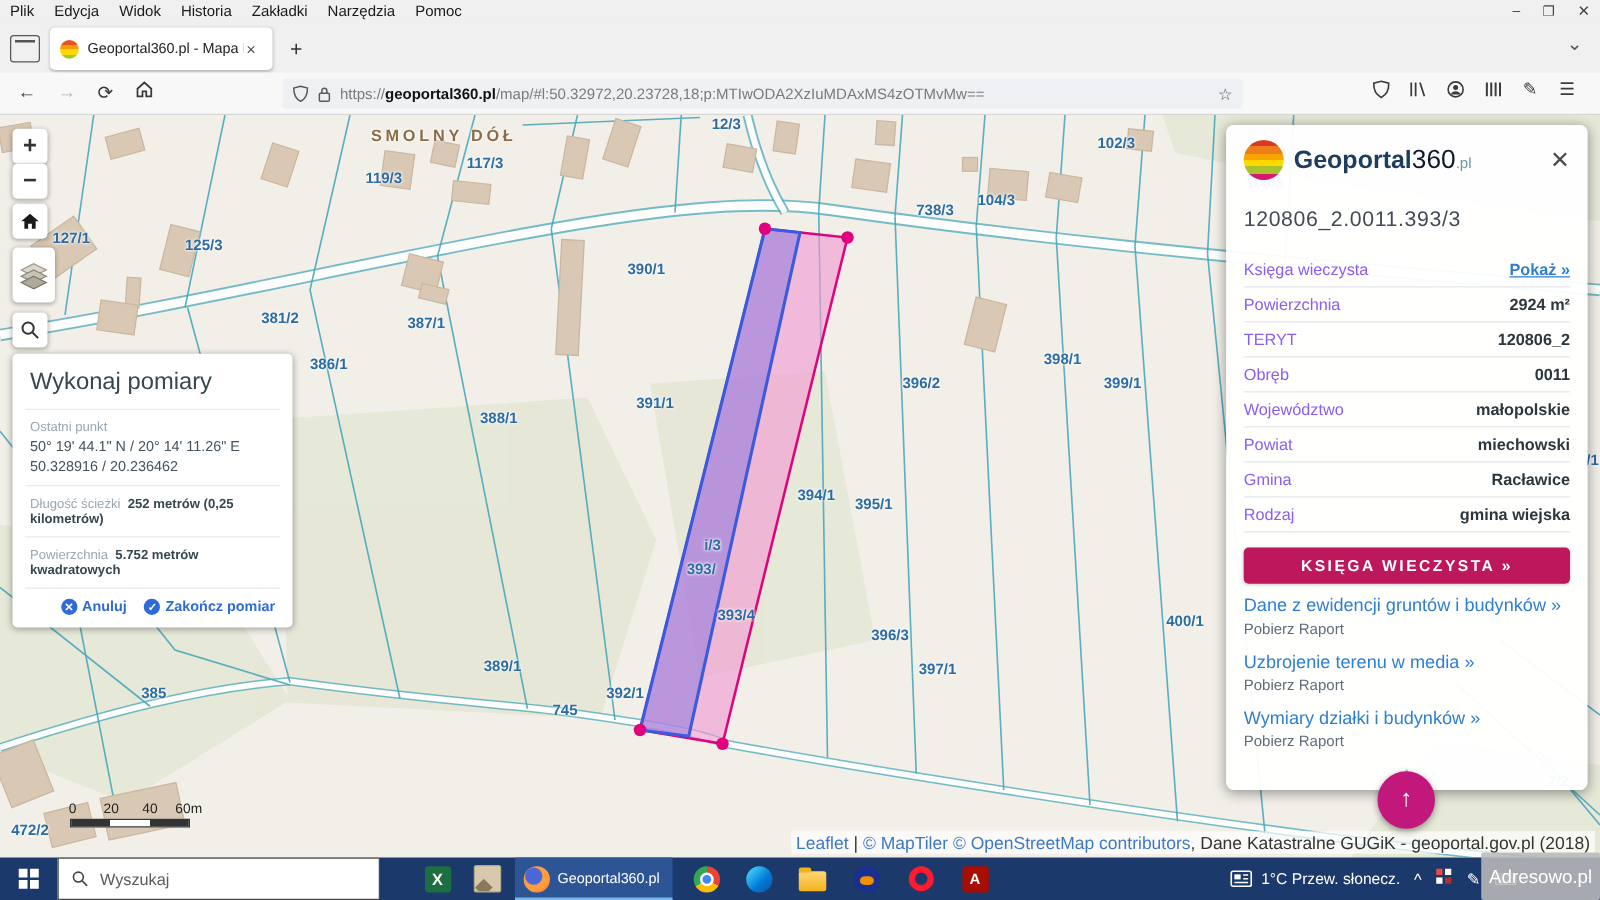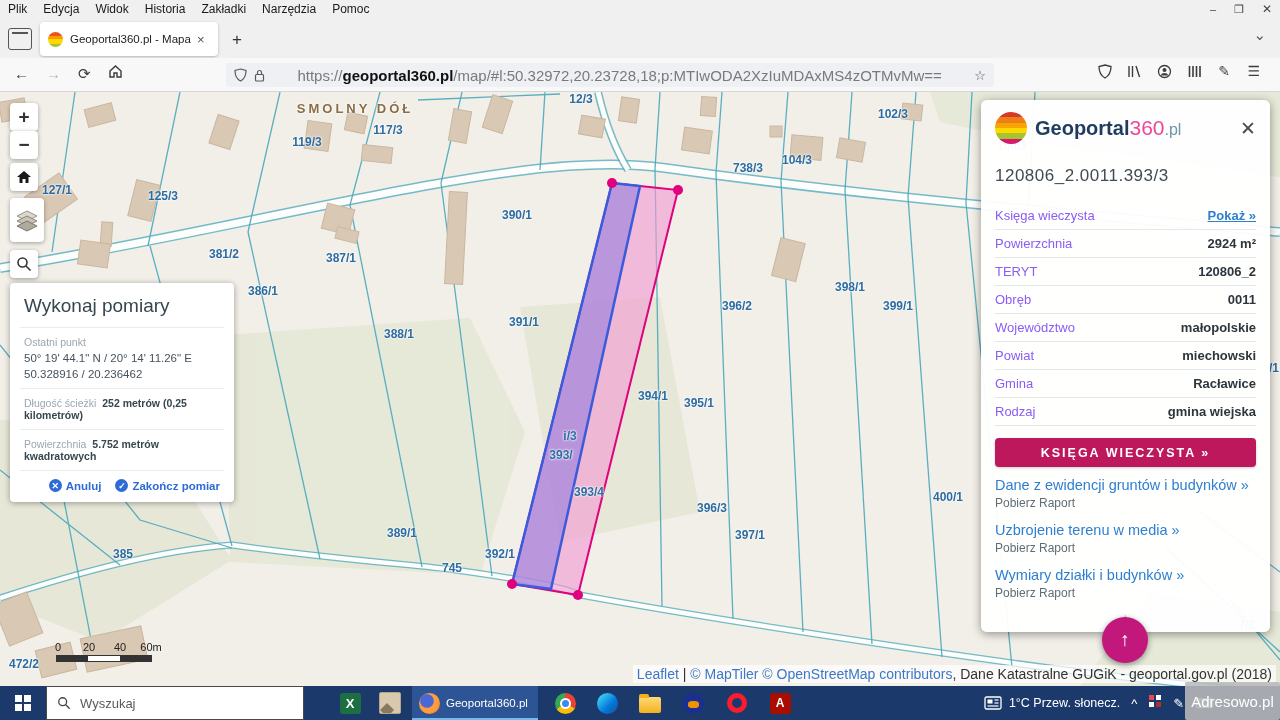--- a/index.html
+++ b/index.html
@@ -19,21 +19,21 @@
     background:linear-gradient(#e8541d 0 25%,#f59c00 25% 50%,#ffd800 50% 78%,#a6c42d 78% 100%);}
   #tab-title{font-size:11.5px;color:#222;margin-left:7px;white-space:nowrap;overflow:hidden;width:125px;}
   #tab-close{font-size:13px;color:#555;margin-left:2px;}
   #newtab-btn{position:absolute;left:232px;top:12px;font-size:17px;color:#333;}
   #tab-chevron{position:absolute;right:14px;top:8px;font-size:15px;color:#555;}
   #navbar{position:absolute;top:58px;left:0;width:1280px;height:34px;background:#f8f8f8;border-bottom:1px solid #d7d7d7;box-sizing:border-box;}
   .nav-ico{position:absolute;top:7px;font-size:15px;color:#3a3a3a;}
   #urlbar{position:absolute;left:226px;top:5px;width:768px;height:24px;background:#eef0f3;border-radius:3px;
     display:flex;align-items:center;padding:0 8px;box-sizing:border-box;gap:7px;}
   #urlbar svg{flex:0 0 auto;}
-  #url-text{font-size:15px;color:#7a7a7a;white-space:nowrap;overflow:hidden;flex:1;text-align:center;}
+  #url-text{font-size:12px;color:#7a7a7a;white-space:nowrap;overflow:hidden;flex:1;}
   #url-text b{color:#111;font-weight:bold;}
   #url-star{font-size:13px;color:#555;}
   .tb-right-ico{position:absolute;top:7px;color:#3c3c3c;font-size:14px;}
   
   #map{position:absolute;top:92px;left:0;width:1280px;height:594px;overflow:hidden;}
   #map-svg{position:absolute;left:0;top:0;}
   .map-label{position:absolute;transform:translate(-50%,-50%);font-weight:bold;font-size:12px;color:#2d6ca2;
     white-space:nowrap;text-shadow:0 0 2px #fff,0 0 3px #fff;z-index:1;}
   .map-label.place{color:#8a6d45;letter-spacing:3px;font-size:13px;}
   .mapbtn{position:absolute;left:10px;width:28px;height:28px;background:#fff;border-radius:4px;z-index:4;
@@ -52,22 +52,22 @@
   .m-act{display:flex;align-items:center;gap:4px;font-size:11.5px;color:#2e6bd8;font-weight:bold;}
   .m-circ{width:13px;height:13px;border-radius:50%;background:#2e6bd8;color:#fff;font-size:9px;
     display:flex;align-items:center;justify-content:center;font-weight:bold;}
   
   #panel{position:absolute;left:981px;top:8px;width:289px;height:532px;background:rgba(255,255,255,.96);
     border-radius:6px;box-shadow:0 2px 10px rgba(0,0,0,.4);z-index:5;box-sizing:border-box;padding:12px 14px;}
   #panel-head{display:flex;align-items:center;}
   #logo{width:32px;height:32px;border-radius:50%;
     background:linear-gradient(#d53a26 0 16%,#ef7d1a 16% 34%,#f7a600 34% 50%,#ffd800 50% 66%,#a6c42d 66% 84%,#d8186e 84% 100%);}
   #brand{margin-left:8px;font-size:20px;color:#1d3c5e;font-weight:bold;}
-  #brand .b360{color:#ec4899;font-weight:normal;font-size:21px;}
-  #brand .bpl{color:#6d96a8;font-weight:normal;font-size:16px;}
+  #brand .b360{color:#0f172a;font-weight:normal;font-size:21px;}
+  #brand .bpl{color:#6d96a8;font-weight:normal;font-size:12px;}
   #panel-close{margin-left:auto;font-size:19px;color:#4a4a4a;}
   #parcel-id{font-size:17px;color:#414b54;letter-spacing:.5px;margin:22px 0 16px;}
   .info-row{display:flex;justify-content:space-between;align-items:center;height:27px;border-bottom:1px solid #e4e8ea;font-size:13px;}
   .info-row:first-child{border-top:0;}
   .ir-label{color:#8b5cf6;}
   .ir-val{color:#2c363c;font-weight:bold;}
   .ir-val.link{color:#2e7fd1;text-decoration:underline;}
   #cta{margin:12px 0 10px;height:29px;border-radius:4px;background:#be185d;color:#fff;font-weight:bold;
     font-size:12.5px;letter-spacing:2px;display:flex;align-items:center;justify-content:center;
     box-shadow:0 1px 3px rgba(0,0,0,.2);}

